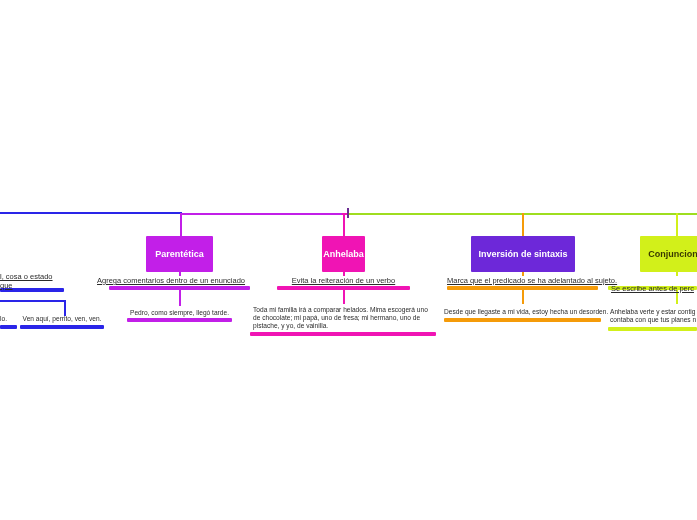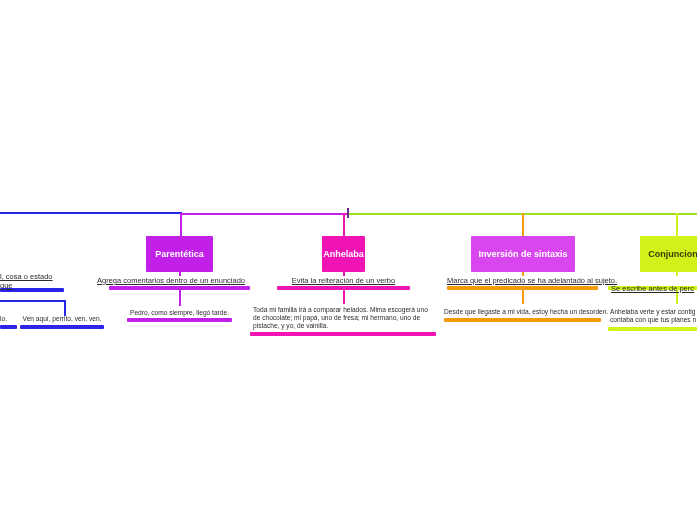--- a/index.html
+++ b/index.html
@@ -52,21 +52,21 @@
     justify-content: center;
     font-size: 9px;
     font-weight: bold;
     white-space: nowrap;
     z-index: 5;
     padding: 0 8px;
     box-sizing: border-box;
   }
   .topic-parentetica { left: 146px; top: 236px; width: 67px; background: #c21fe8; color:#ffffff; }
   .topic-elipsis     { left: 322px; top: 236px; width: 43px; background: #f014b4; color:#ffffff; }
-  .topic-inversion   { left: 471px; top: 236px; width: 104px; background: #d946ef; color:#ffffff; }
+  .topic-inversion   { left: 471px; top: 236px; width: 104px; background: #6d28d9; color:#ffffff; }
   .topic-conjunciones{ left: 640px; top: 236px; width: 76px; background: #d2f01a; color:#3a3a00; }
 
   
   .desc {
     position: absolute;
     font-size: 7.5px;
     color: #2b2b2b;
     text-align: center;
     line-height: 9px;
     white-space: nowrap;

